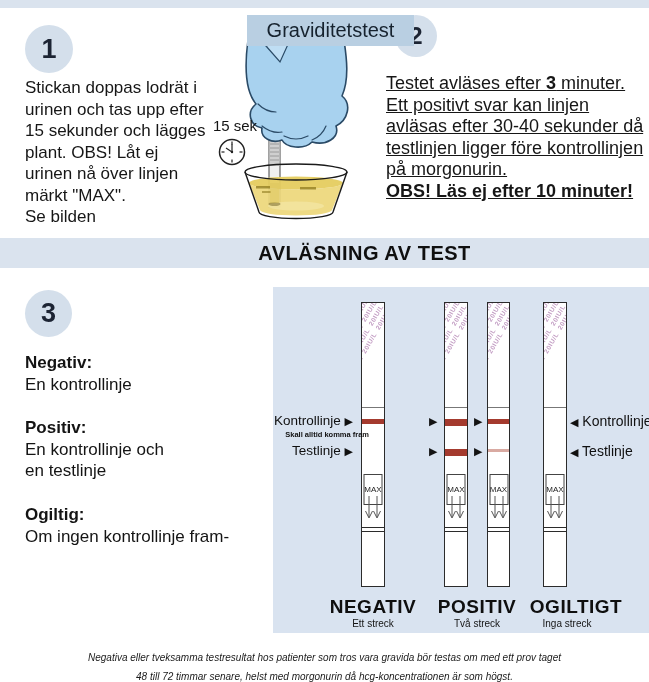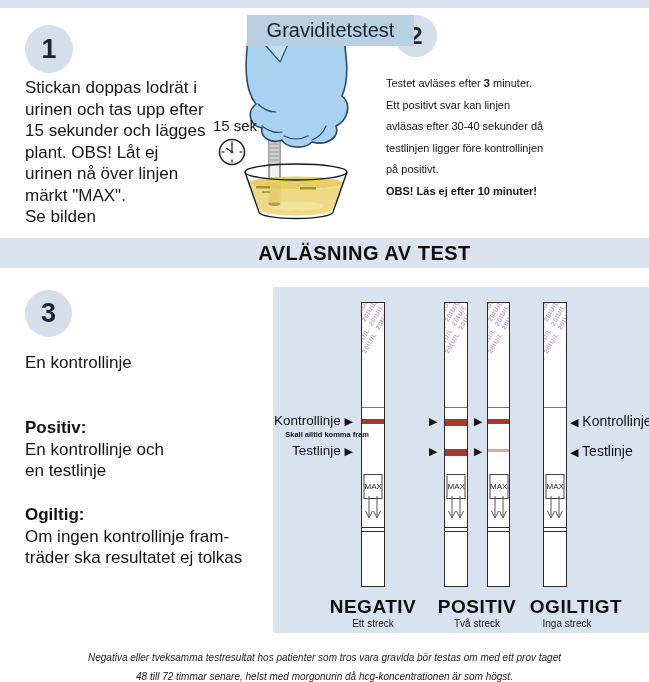--- a/index.html
+++ b/index.html
@@ -7,21 +7,21 @@
         font-family:"Liberation Sans",sans-serif;color:#141414;overflow:hidden;}
   .abs{position:absolute;}
   .topbar{left:0;top:0;width:100%;height:8px;background:#dae3ee;}
   .circle{background:#d4dfeb;border-radius:50%;display:flex;align-items:center;
           justify-content:center;font-weight:bold;color:#1c2433;}
   .c1{left:25px;top:25px;width:48px;height:48px;font-size:27px;}
   .c2{left:395px;top:15px;width:42px;height:42px;font-size:24px;}
   .c3{left:25px;top:290px;width:47px;height:47px;font-size:27px;}
   .step-text{font-size:17px;line-height:21.5px;color:#161616;z-index:2;}
   .s1{left:25px;top:77px;width:220px;}
-  .s2{left:386px;top:73px;width:262px;font-size:11px;}
+  .s2{left:386px;top:73px;width:262px;font-size:18px;text-decoration:underline;}
   .bold{font-weight:bold;}
   .title-box{left:220px;top:15px;width:167px;height:31px;background:#b9cfe2;
              display:flex;align-items:center;justify-content:center;
              font-size:20px;color:#16222e;z-index:3;margin-left:27px;}
   .timer{left:206px;top:117px;width:58px;text-align:center;font-size:15px;z-index:2;}
   .illu{left:205px;top:8px;z-index:1;}
   .banner{left:0;top:238px;width:100%;height:30px;background:#dae3ee;display:flex;
           align-items:center;justify-content:center;font-weight:bold;font-size:20px;
           letter-spacing:.5px;color:#0f0f0f;padding-left:40px;}
   .def-block{left:25px;width:245px;font-size:17px;line-height:21.5px;}
@@ -35,22 +35,22 @@
   .pattern-inner{position:absolute;left:50%;top:50%;width:170px;height:170px;
            margin-left:-85px;margin-top:-85px;transform:rotate(-60deg);
            font-size:6.5px;line-height:8px;letter-spacing:.6px;word-spacing:2px;
            color:#b78ab8;font-weight:bold;opacity:.85;}
   .hline{position:absolute;left:0;right:0;}
   .control-line{top:116px;height:5px;}
   .test-line{top:146px;height:5px;}
   .lvl-strong{background:#a43a2e;}
   .lvl-faint{background:#d9aaa2;}
   .max-box{position:absolute;top:171px;left:50%;transform:translateX(-50%);
-           width:19px;height:25px;border:1px solid #444;box-sizing:border-box;
-           display:flex;align-items:center;font-size:8px;
+           width:19px;height:31px;border:1px solid #444;box-sizing:border-box;
+           display:flex;align-items:center;justify-content:center;font-size:8px;
            color:#222;background:#fff;}
   .flow-arrows{position:absolute;top:192px;left:50%;transform:translateX(-50%);}
   .max-line{position:absolute;top:224px;left:0;right:0;height:5px;box-sizing:border-box;
             border-top:1.5px solid #2b2b2b;border-bottom:1.5px solid #2b2b2b;}
   .plabel{position:absolute;font-size:13.5px;color:#101010;white-space:nowrap;}
   .left-label{left:0;width:80px;text-align:right;}
   .ll-kontroll{top:126px;}
   .ll-sub{position:absolute;left:0;width:96px;text-align:right;top:143px;
           font-size:7.5px;font-weight:bold;color:#101010;white-space:nowrap;}
   .ll-test{top:156px;}
@@ -146,43 +146,43 @@
   <div class="abs timer">15 sek</div>
 
   <div class="abs circle c2">
     <span>2</span>
   </div>
   <div class="abs step-text s2">
     <div><span>Testet avläses efter </span><span class="bold">3</span><span> minuter.</span></div>
     <div>Ett positivt svar kan linjen</div>
     <div>avläsas efter 30-40 sekunder då</div>
     <div>testlinjen ligger före kontrollinjen</div>
-    <div>på positivt.</div>
+    <div>på morgonurin.</div>
     <div class="bold">OBS! Läs ej efter 10 minuter!</div>
   </div>
 
   <div class="abs banner">
     <span>AVLÄSNING AV TEST</span>
   </div>
 
   <div class="abs circle c3">
     <span>3</span>
   </div>
   <div class="abs def-block db1">
+    <div class="bold">Negativ:</div>
     <div>En kontrollinje</div>
   </div>
   <div class="abs def-block db2">
     <div class="bold">Positiv:</div>
     <div>En kontrollinje och</div>
     <div>en testlinje</div>
   </div>
   <div class="abs def-block db3">
     <div class="bold">Ogiltig:</div>
     <div>Om ingen kontrollinje fram-</div>
-    <div>träder ska resultatet ej tolkas</div>
   </div>
 
   <div class="abs panel">
 
     <div class="stick st1">
       <div class="pattern">
           <div class="pattern-inner">20IU/L 20IU/L 20IU/L 20IU/L 20IU/L 20IU/L 20IU/L 20IU/L 20IU/L 20IU/L 20IU/L 20IU/L 20IU/L 20IU/L 20IU/L 20IU/L 20IU/L 20IU/L 20IU/L 20IU/L 20IU/L 20IU/L 20IU/L 20IU/L 20IU/L 20IU/L 20IU/L 20IU/L 20IU/L 20IU/L 20IU/L 20IU/L 20IU/L 20IU/L 20IU/L 20IU/L 20IU/L 20IU/L 20IU/L 20IU/L 20IU/L 20IU/L 20IU/L 20IU/L 20IU/L 20IU/L 20IU/L 20IU/L 20IU/L 20IU/L 20IU/L 20IU/L 20IU/L 20IU/L 20IU/L 20IU/L 20IU/L 20IU/L 20IU/L 20IU/L </div>
         </div>
       <div class="hline control-line lvl-strong" style="height: 5px;"></div>
 

